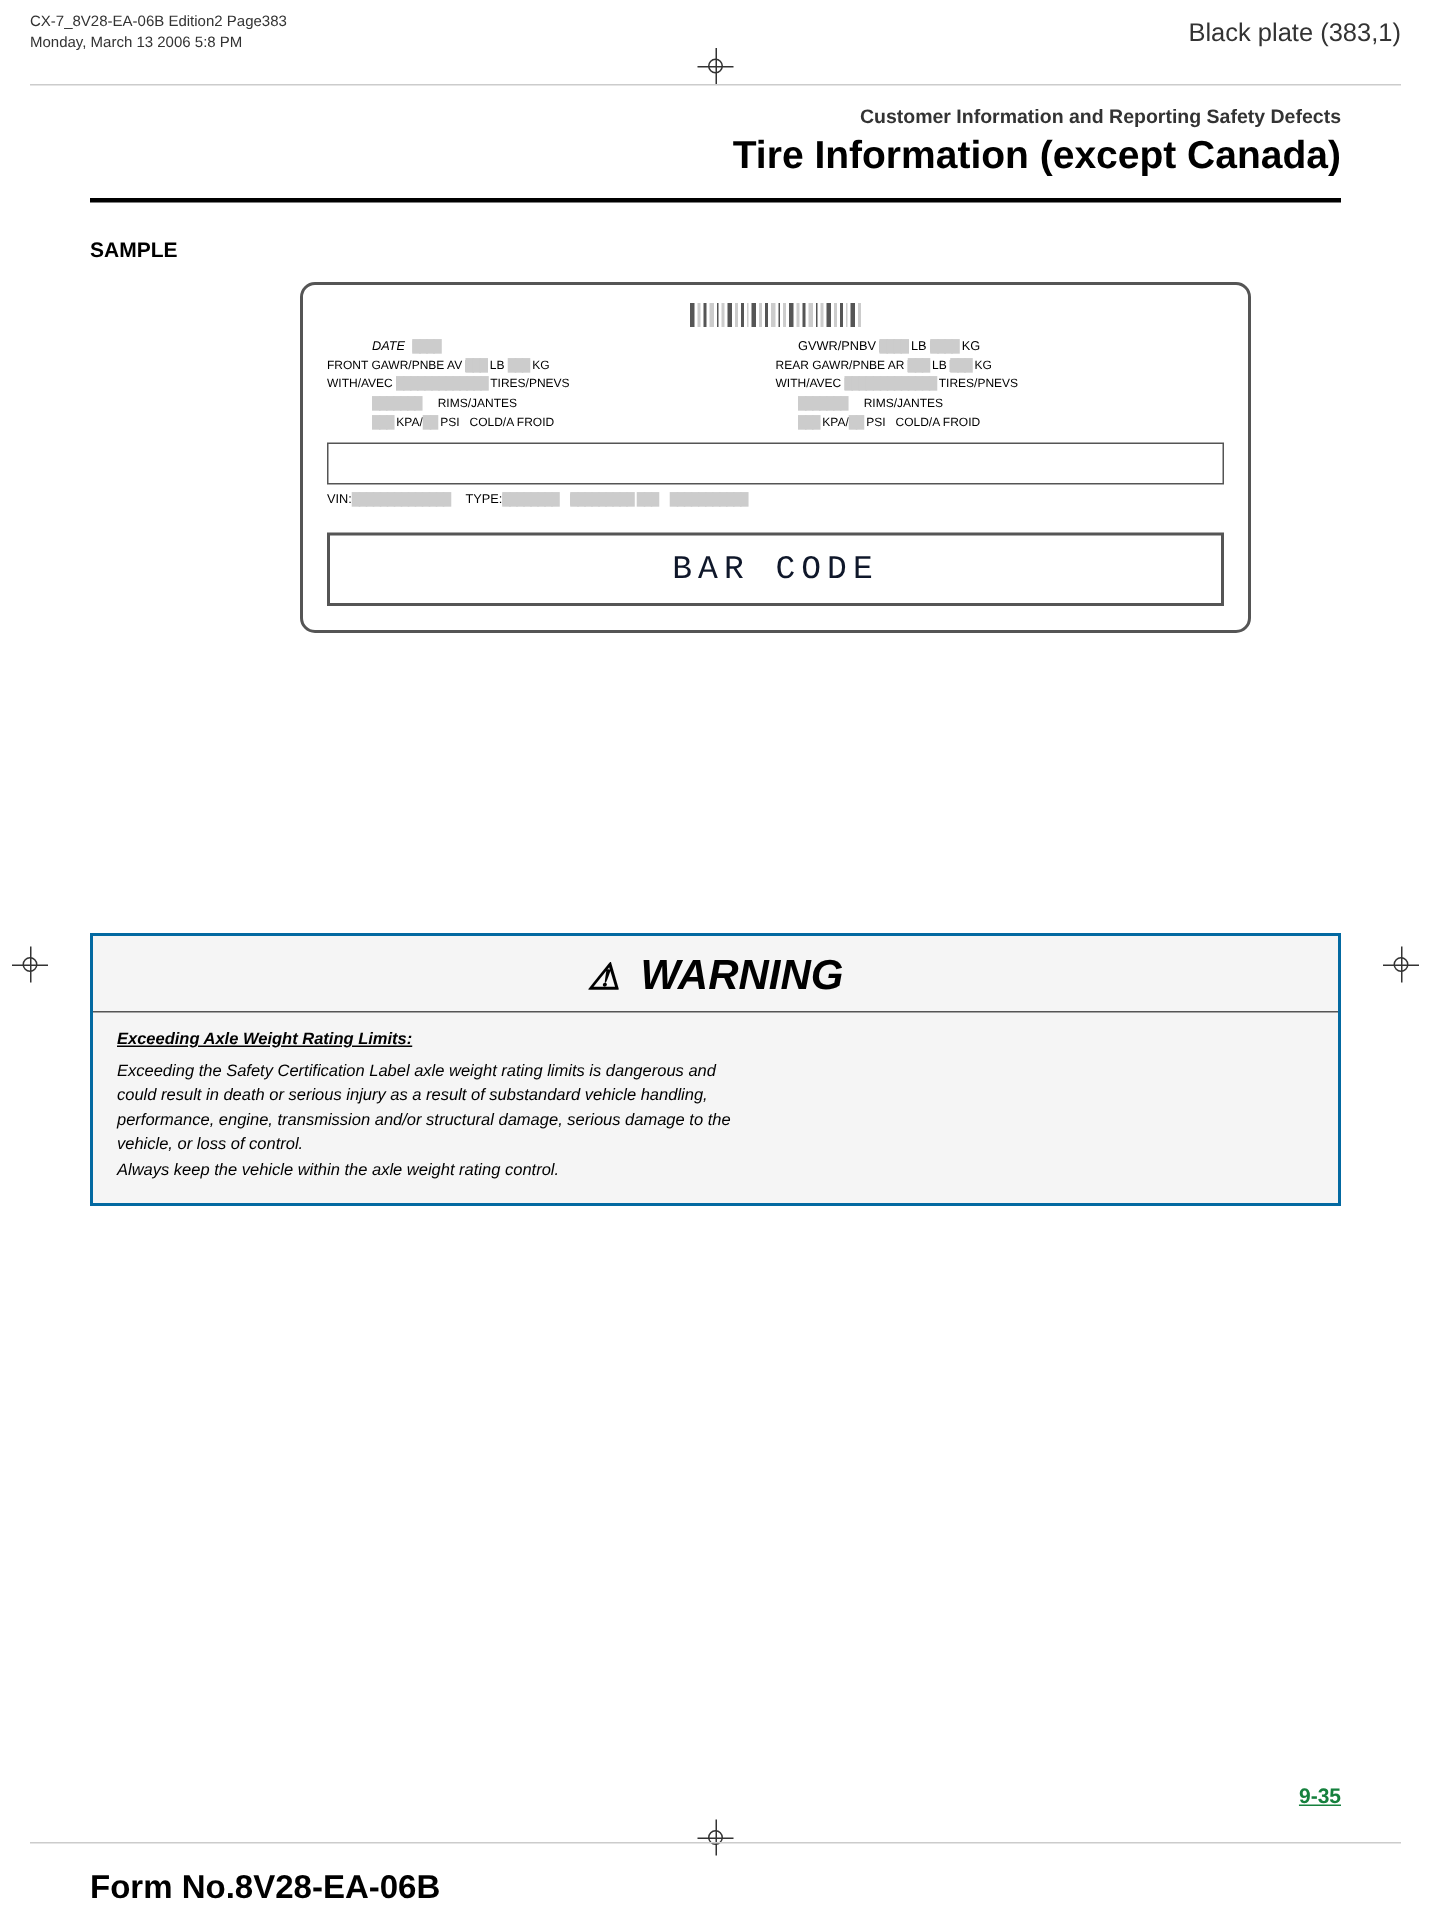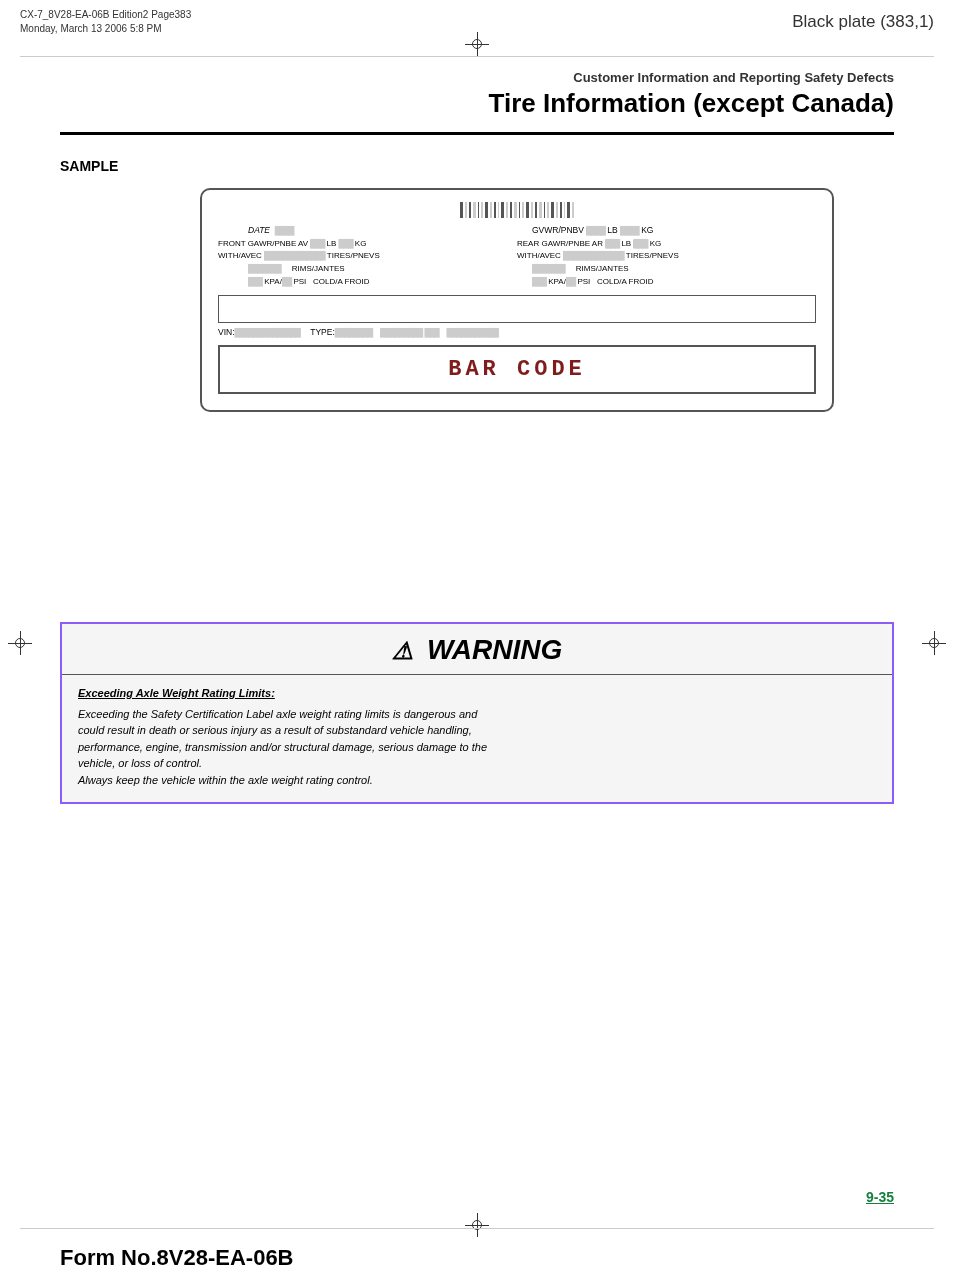--- a/index.html
+++ b/index.html
@@ -180,45 +180,45 @@
       margin: 6px 0 4px 0;
     }
 
     
     .vin-row {
       display: flex;
       font-size: 8.5px;
       color: #000;
       align-items: center;
       gap: 8px;
-      margin-bottom: 8px;
+      margin-bottom: 18px;
     }
 
     
     .barcode-box {
       border: 2px solid #555;
       text-align: center;
       padding: 10px;
       margin-top: 4px;
     }
     .barcode-text {
       font-size: 22px;
-      font-weight: bold;
+      font-weight: normal;
       font-family: 'Courier New', monospace;
       letter-spacing: 4px;
-      color: #7f1d1d;
+      color: #0f172a;
     }
 
     
     .warning-box {
       position: absolute;
       top: 622px;
       left: 60px;
       right: 60px;
-      border: 2px solid #8b5cf6;
+      border: 2px solid #0369a1;
       background: #f5f5f5;
     }
 
     .warning-title-row {
       text-align: center;
       padding: 10px 0 8px 0;
       border-bottom: 1px solid #555;
       font-size: 28px;
       font-style: italic;
       font-weight: bold;

